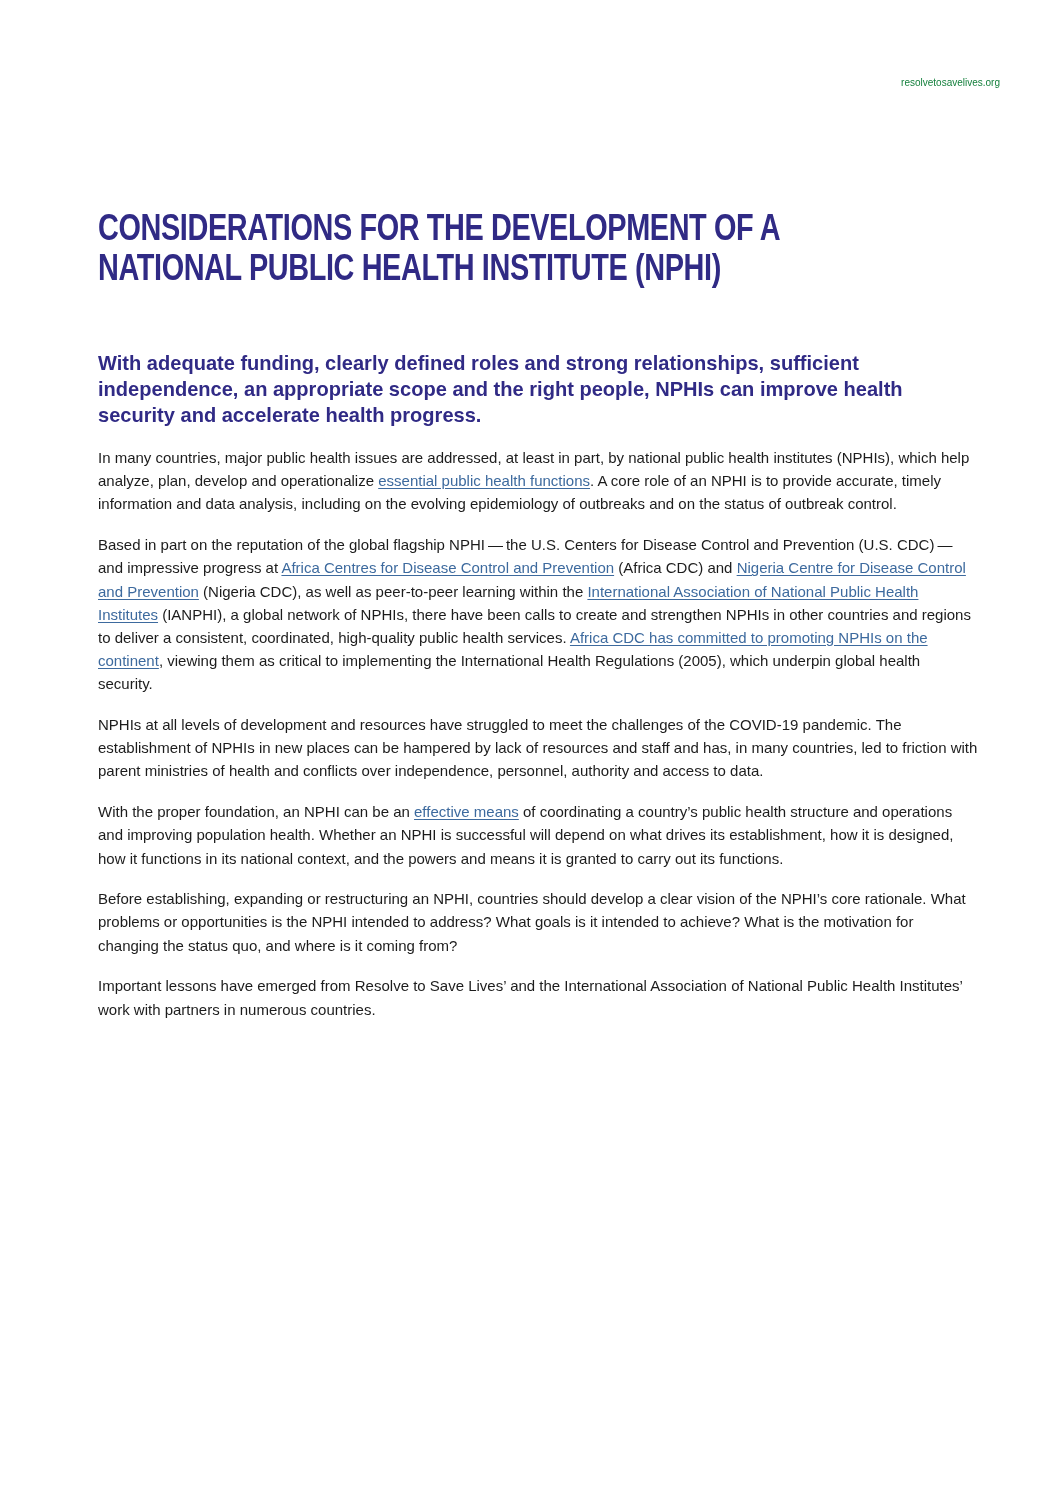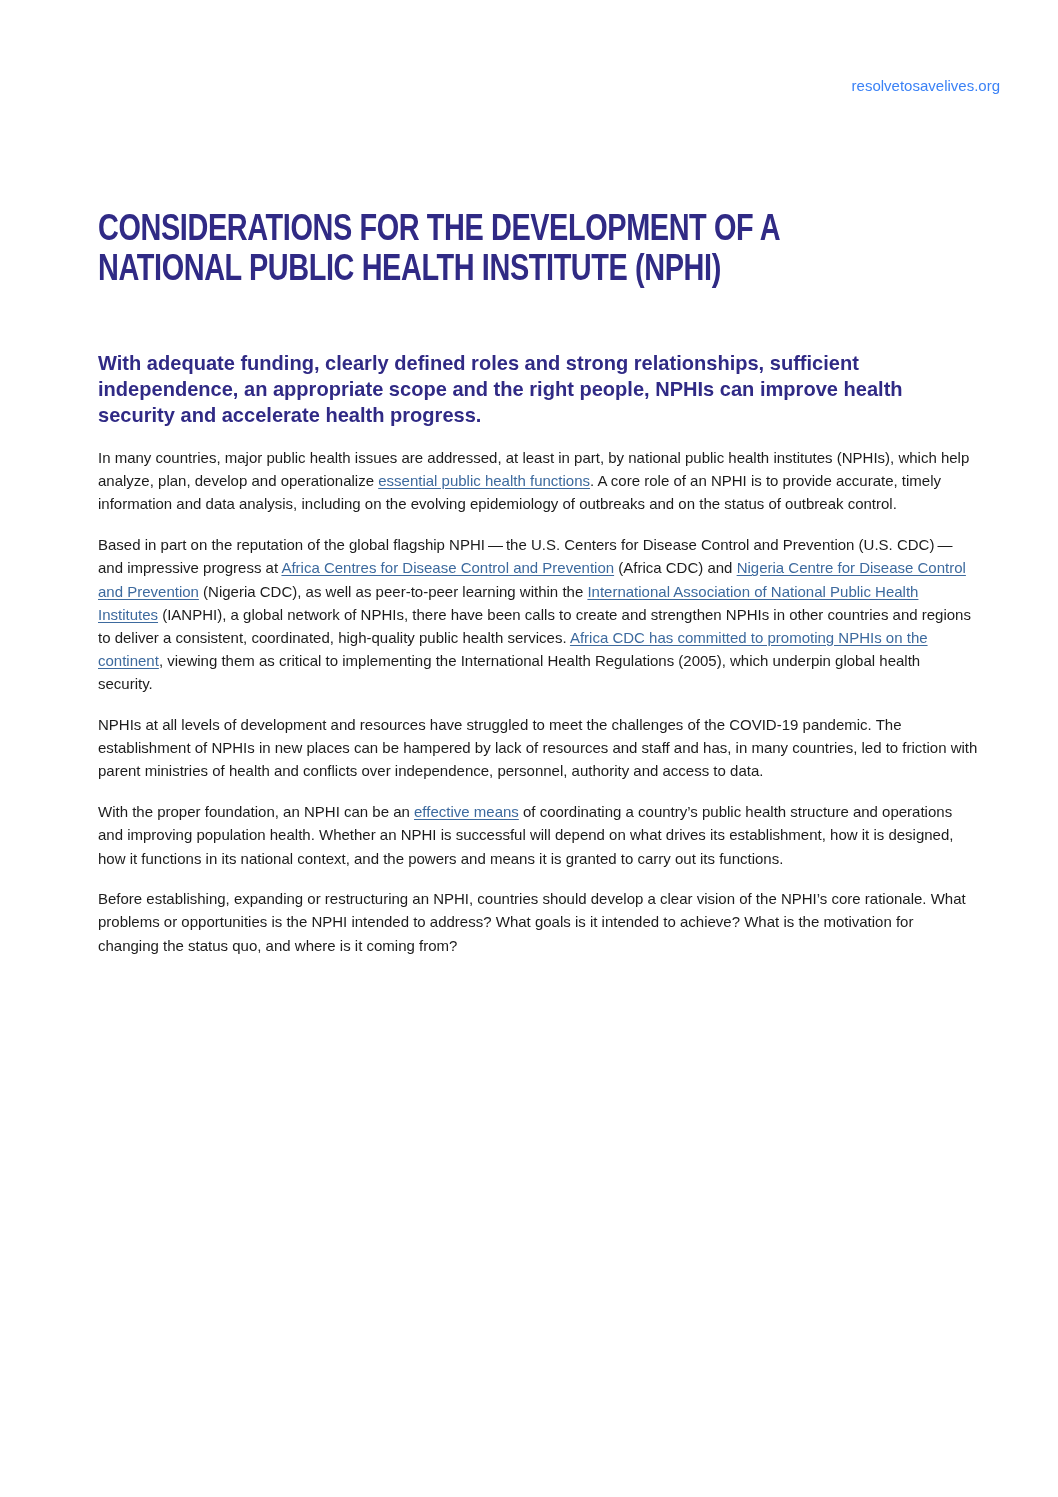--- a/index.html
+++ b/index.html
@@ -1,19 +1,19 @@
 <!DOCTYPE html>
 <html><head>
   <meta charset="utf-8">
   <style>
     html, body { margin: 0; padding: 0; background: #ffffff; }
     body { width: 1058px; height: 1497px; position: relative; overflow: hidden; }
     .site-url {
       position: absolute; top: 77px; right: 58px;
-      font-family: "Liberation Sans", sans-serif; font-size: 15px; color: #3b82f6;
+      font-family: "Liberation Sans", sans-serif; font-size: 10px; color: #15803d;
     }
     .title {
       position: absolute; left: 98px; top: 208px; width: 800px; margin: 0;
       font-family: "Liberation Sans", sans-serif; font-weight: bold;
       font-size: 37px; line-height: 40px; color: #302a85;
       letter-spacing: -0.5px; transform: scaleX(0.78); transform-origin: left top;
       white-space: nowrap; text-transform: uppercase;
     }
     .lead {
       position: absolute; left: 98px; top: 350px; width: 880px; margin: 0;
@@ -44,13 +44,14 @@
   <p><span>In many countries, major public health issues are addressed, at least in part, by national public health institutes (NPHIs), which help analyze, plan, develop and operationalize </span><a href="#">essential public health functions</a><span>. A core role of an NPHI is to provide accurate, timely information and data analysis, including on the evolving epidemiology of outbreaks and on the status of outbreak control.</span></p>
 
   <p><span>Based in part on the reputation of the global flagship NPHI — the U.S. Centers for Disease Control and Prevention (U.S. CDC) — and impressive progress at </span><a href="#">Africa Centres for Disease Control and Prevention</a><span> (Africa CDC) and </span><a href="#">Nigeria Centre for Disease Control and Prevention</a><span> (Nigeria CDC), as well as peer-to-peer learning within the </span><a href="#">International Association of National Public Health Institutes</a><span> (IANPHI), a global network of NPHIs, there have been calls to create and strengthen NPHIs in other countries and regions to deliver a consistent, coordinated, high-quality public health services. </span><a href="#">Africa CDC has committed to promoting NPHIs on the continent</a><span>, viewing them as critical to implementing the International Health Regulations (2005), which underpin global health security.</span></p>
 
   <p>NPHIs at all levels of development and resources have struggled to meet the challenges of the COVID-19 pandemic. The establishment of NPHIs in new places can be hampered by lack of resources and staff and has, in many countries, led to friction with parent ministries of health and conflicts over independence, personnel, authority and access to data.</p>
 
   <p><span>With the proper foundation, an NPHI can be an </span><a href="#">effective means</a><span> of coordinating a country’s public health structure and operations and improving population health. Whether an NPHI is successful will depend on what drives its establishment, how it is designed, how it functions in its national context, and the powers and means it is granted to carry out its functions.</span></p>
 
   <p>Before establishing, expanding or restructuring an NPHI, countries should develop a clear vision of the NPHI’s core rationale. What problems or opportunities is the NPHI intended to address? What goals is it intended to achieve? What is the motivation for changing the status quo, and where is it coming from?</p>
 
+  <p>Important lessons have emerged from Resolve to Save Lives’ and the International Association of National Public Health Institutes’ work with partners in numerous countries.</p>
 </div>
 
 </body></html>

